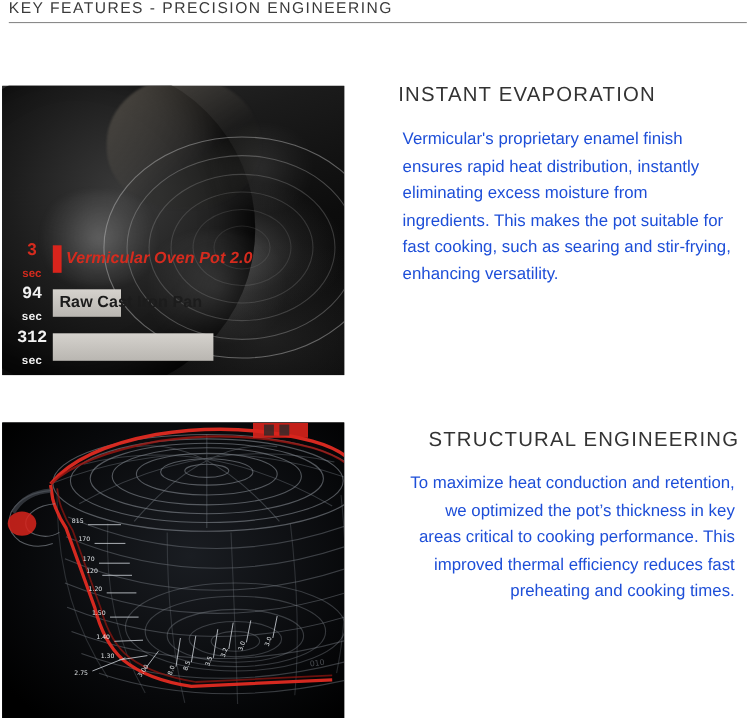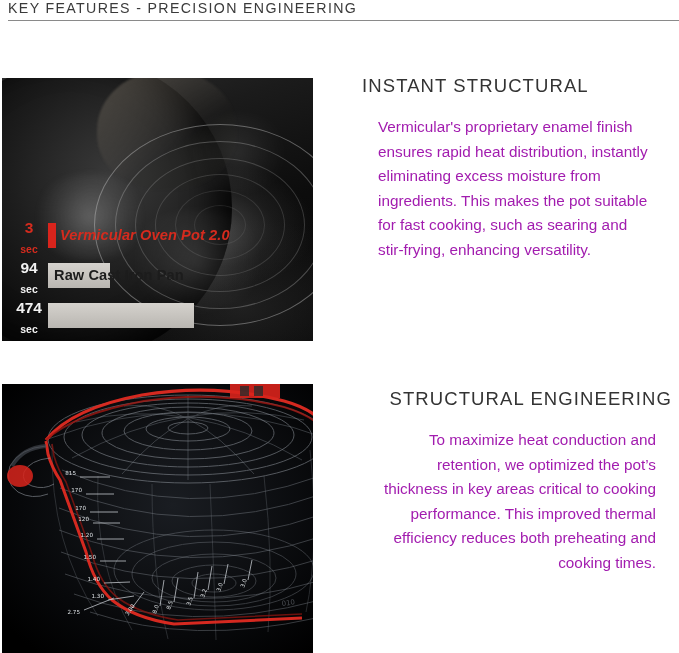--- a/index.html
+++ b/index.html
@@ -43,22 +43,22 @@
     font-size:18.5px;
     letter-spacing:1.1px;
     color:#333333;
     font-weight:400;
     margin:0 0 18px 0;
     white-space:nowrap;
   }
   .feature-body{
     font-size:15.3px;
     line-height:24.6px;
-    color:#a21caf;
-    margin:16px;
+    color:#1d4ed8;
+    margin:4px;
     font-weight:400;
   }
 
   
   #feature-evaporation .feature-media{top:78px;height:263px;}
   #feature-evaporation .feature-text{top:75px;}
 
   
   #feature-structure .feature-media{top:384px;height:269px;}
   #feature-structure .feature-text{top:388px;text-align:right;}
@@ -120,21 +120,21 @@
     position:absolute;left:36px;top:3px;height:25px;
   }
   .speed-row .bar-label{
     position:absolute;left:42px;top:5px;
     font-size:14.6px;font-weight:700;line-height:21px;white-space:nowrap;
     letter-spacing:.1px;
   }
   .row-hero .sec-val{color:#d52b1e;}
   .row-hero .bar{background:#d9241c;width:8px;}
   .row-hero .bar-label{color:#d52b1e;left:48px;font-style:italic;}
-  .row-alt .sec-val{color:#f2f2f2;}
+  .row-alt .sec-val{color:#f2f2f2;font-family:Liberation Mono, monospace;}
   .row-alt .bar{background:linear-gradient(180deg,#d5d2cd,#b9b6b1);}
   .row-alt .bar-label{color:#1c1c1c;text-align:right;}
   .row-alt.row-wide .bar-label{color:#1c1c1c;}
 
   
   .photo-cad{position:absolute;inset:0;background:#010101;overflow:hidden;}
   .cad-svg{position:absolute;left:0;top:0;}
 </style>
 </head>
 <body>
@@ -177,32 +177,32 @@
           <span class="sec-val">
             <span class="sec-num">94</span>
             <span class="sec-unit">sec</span>
           </span>
           <span class="bar" style="width:62px"></span>
           <span class="bar-label">Raw Cast Iron Pan</span>
         </div>
 
         <div class="speed-row row-alt row-wide">
           <span class="sec-val">
-            <span class="sec-num">474</span>
+            <span class="sec-num">312</span>
             <span class="sec-unit">sec</span>
           </span>
           <span class="bar" style="width:146px"></span>
         </div>
 
       </div>
     </div>
   </div>
 
   <div class="feature-text">
-    <h2 class="feature-heading">INSTANT STRUCTURAL</h2>
+    <h2 class="feature-heading">INSTANT EVAPORATION</h2>
     <p class="feature-body">Vermicular's proprietary enamel finish ensures rapid heat distribution, instantly eliminating excess moisture from ingredients. This makes the pot suitable for fast cooking, such as searing and stir-frying, enhancing versatility.</p>
   </div>
 </section>
 
 <section class="feature" id="feature-structure">
 
   <div class="feature-media">
     <div class="photo-cad">
       <svg class="cad-svg" width="311" height="269" viewBox="0 0 311 269">
         <defs>
@@ -322,15 +322,15 @@
           </g>
 
           <text x="280" y="222" fill="#9aa0a8" opacity=".45" font-family="DejaVu Sans, sans-serif" font-size="7" transform="rotate(-8 280 222)">010</text>
         </g>
       </svg>
     </div>
   </div>
 
   <div class="feature-text">
     <h2 class="feature-heading">STRUCTURAL ENGINEERING</h2>
-    <p class="feature-body">To maximize heat conduction and retention, we optimized the pot’s thickness in key areas critical to cooking performance. This improved thermal efficiency reduces both preheating and cooking times.</p>
+    <p class="feature-body">To maximize heat conduction and retention, we optimized the pot’s thickness in key areas critical to cooking performance. This improved thermal efficiency reduces fast preheating and cooking times.</p>
   </div>
 </section>
 
 </body></html>

